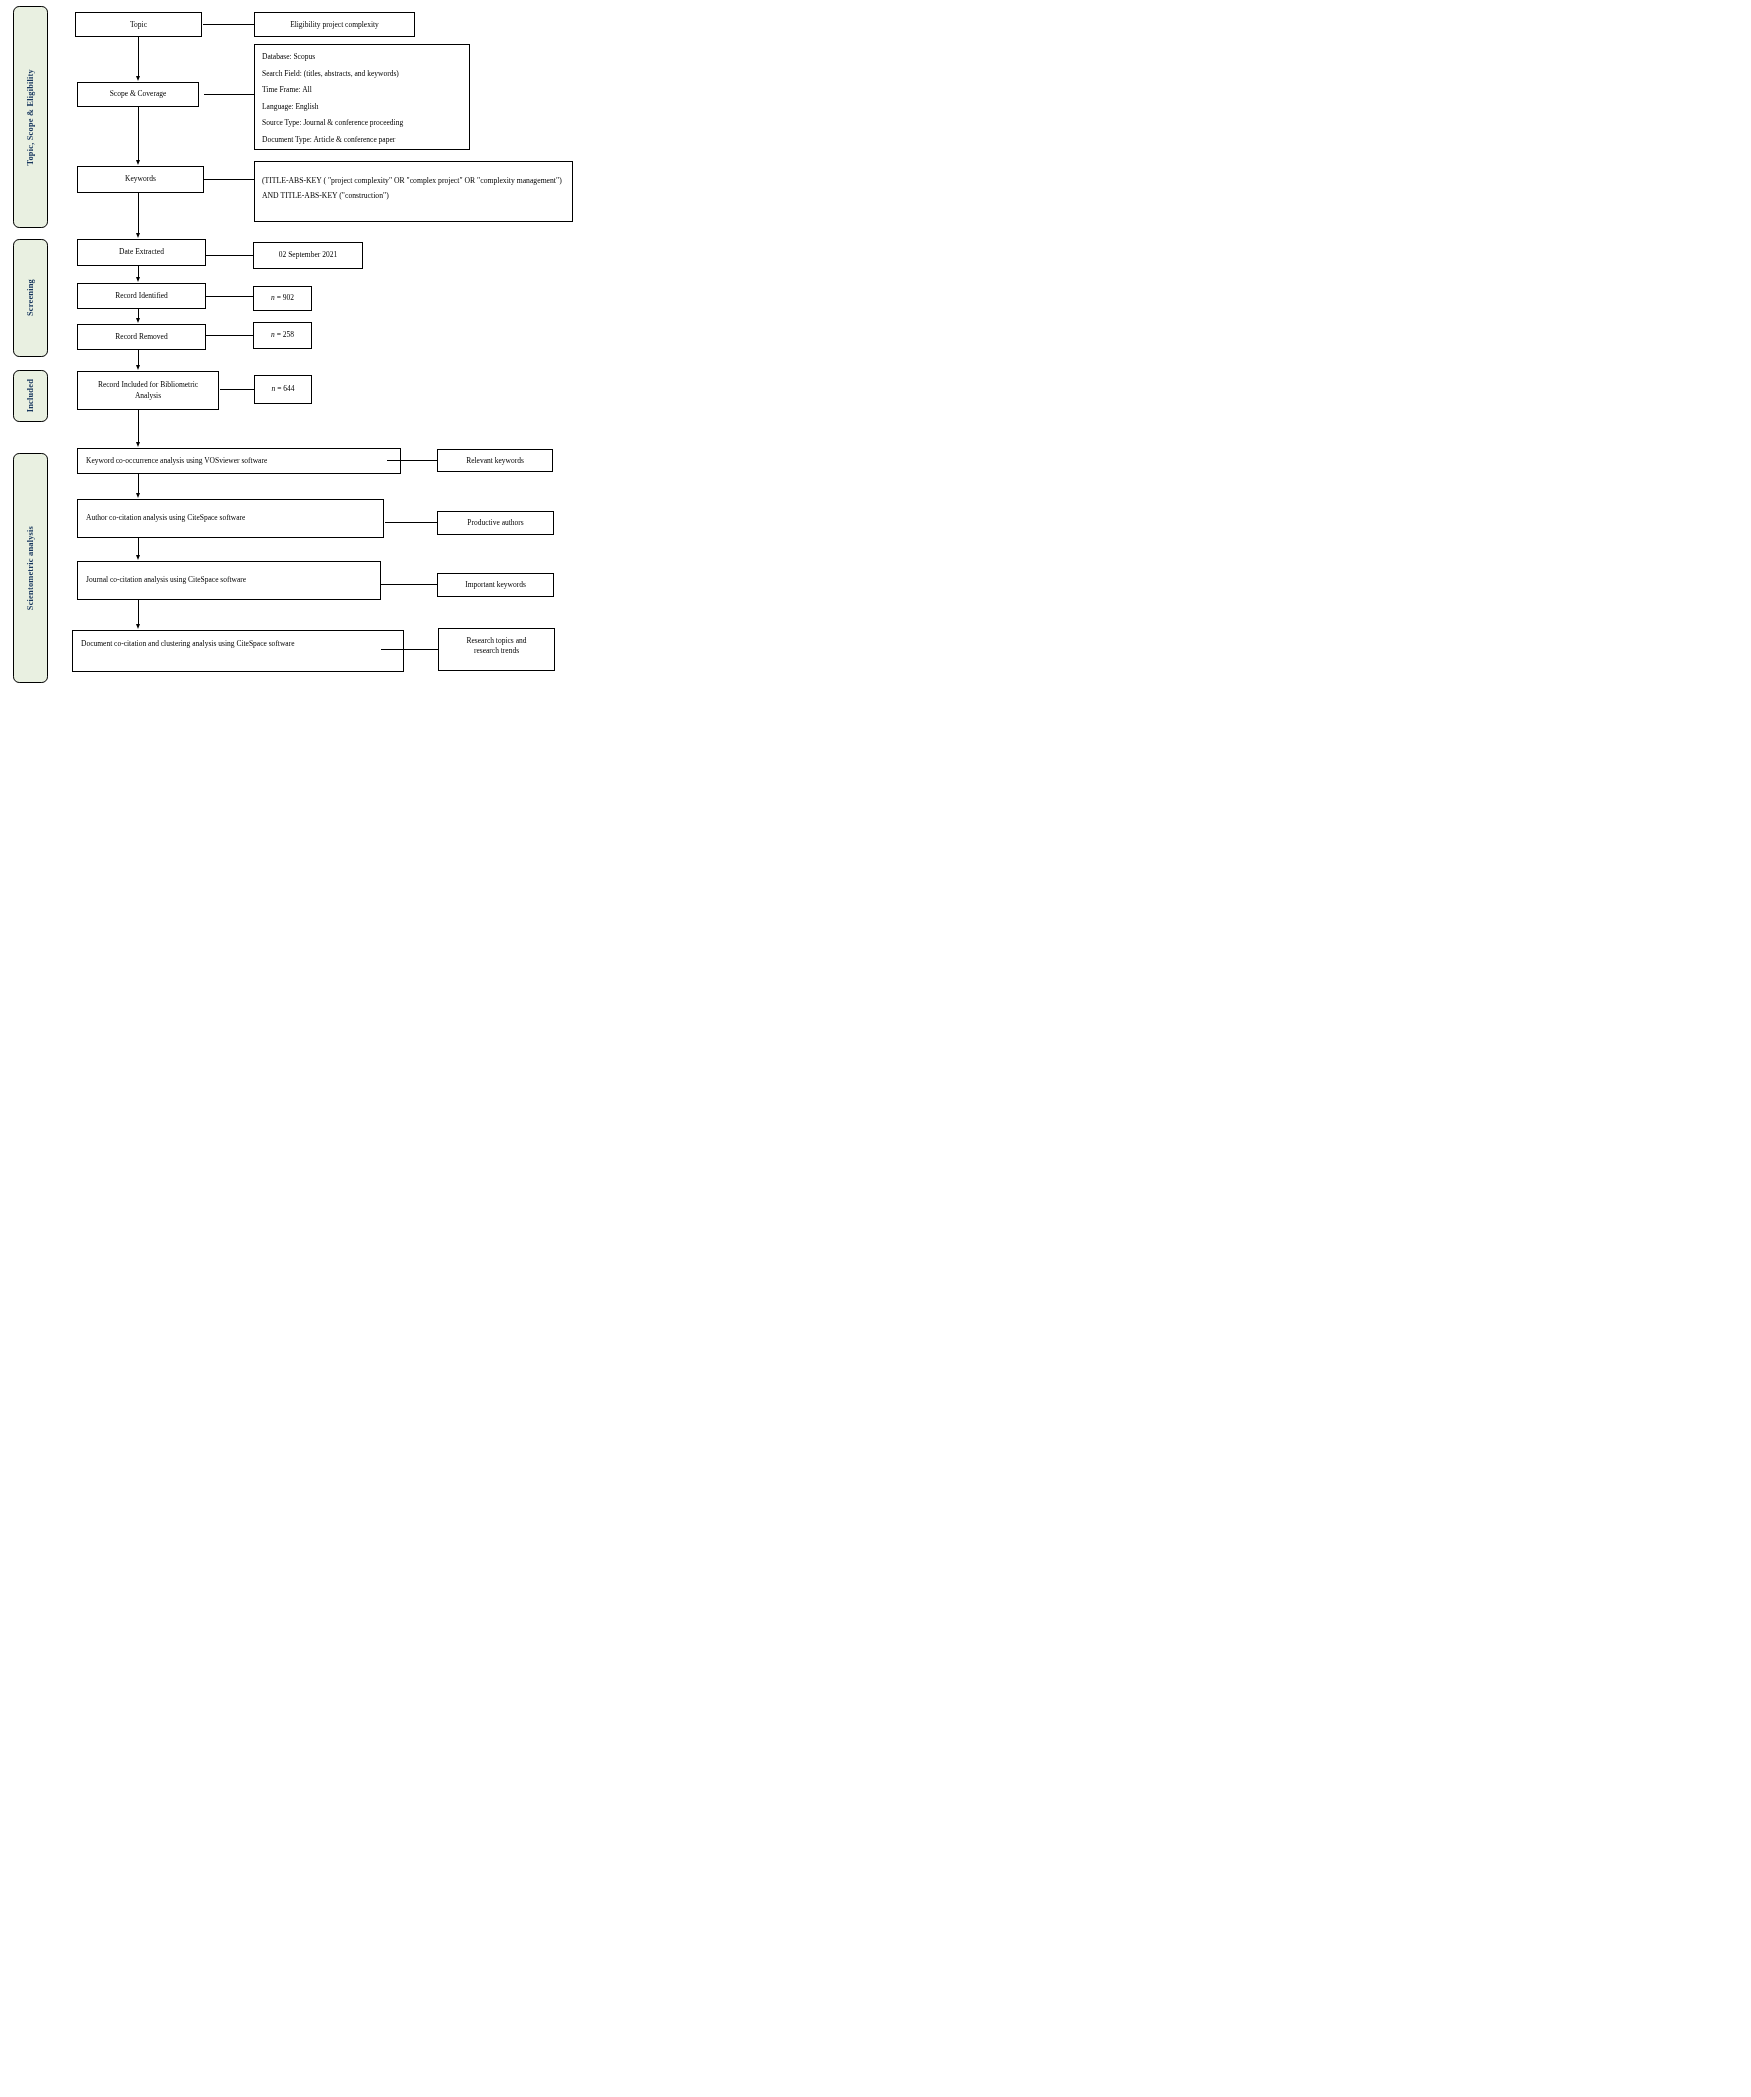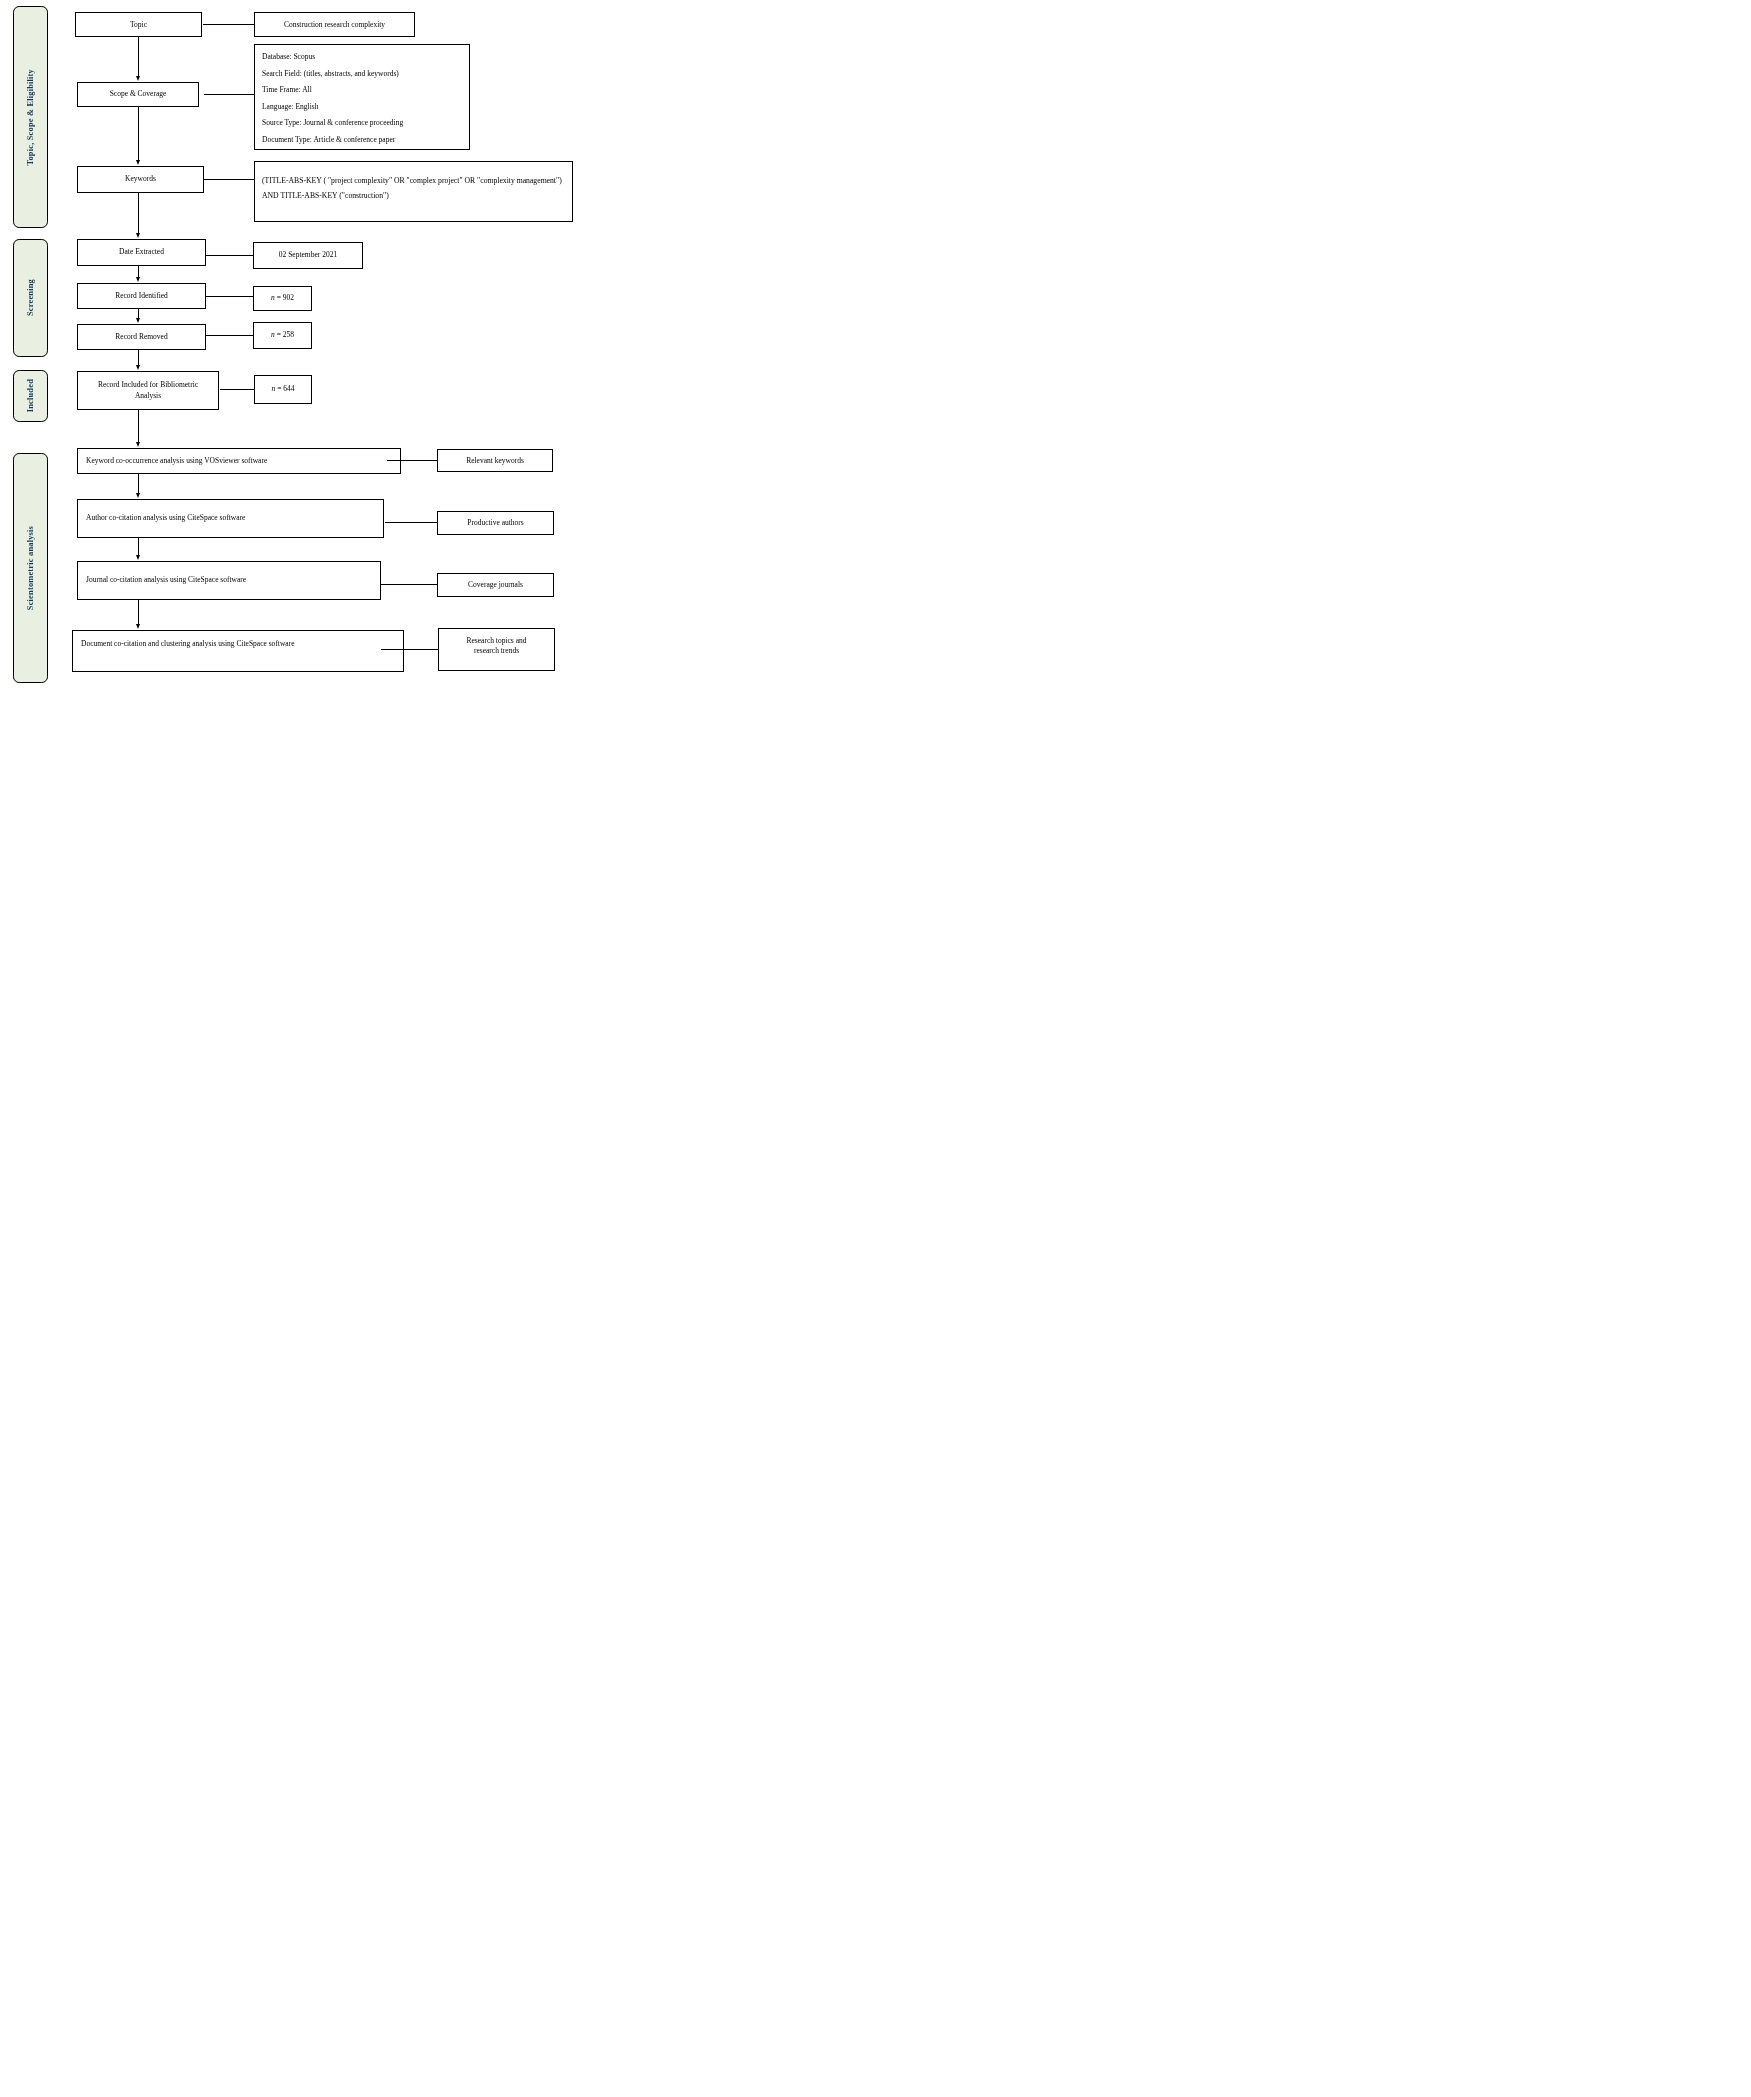--- a/index.html
+++ b/index.html
@@ -101,21 +101,21 @@
     <span class="vlabel">Included</span>
   </div>
   <div class="stage" style="left:13.3px;top:453px;width:35px;height:230px;">
     <span class="vlabel">Scientometric analysis</span>
   </div>
 
   <div class="box center" style="left:75px;top:12.4px;width:127px;height:25px;">
     <span>Topic</span>
   </div>
   <div class="box center" style="left:254px;top:12.4px;width:161px;height:25px;">
-    <span>Construction research complexity</span>
+    <span>Eligibility project complexity</span>
   </div>
 
   <div class="box center" style="left:77px;top:82px;width:122px;height:25px;">
     <span>Scope &amp; Coverage</span>
   </div>
   <div class="detailbox" style="left:254px;top:44px;width:216px;height:106px;">
     <div>Database: Scopus</div>
     <div>Search Field: (titles, abstracts, and keywords)</div>
     <div>Time Frame: All</div>
     <div>Language: English</div>
@@ -169,21 +169,21 @@
     <span>Author co-citation analysis using CiteSpace software</span>
   </div>
   <div class="box center" style="left:437px;top:511px;width:117px;height:24px;">
     <span>Productive authors</span>
   </div>
 
   <div class="box leftpad" style="left:77px;top:561px;width:304px;height:39px;">
     <span>Journal co-citation analysis using CiteSpace software</span>
   </div>
   <div class="box center" style="left:437px;top:573px;width:117px;height:24px;">
-    <span>Coverage journals</span>
+    <span>Important keywords</span>
   </div>
 
   <div class="docbox" style="left:72px;top:630px;width:332px;height:42px;">
     <span>Document co-citation and clustering analysis using CiteSpace software</span>
   </div>
   <div class="box center" style="left:438px;top:628px;width:117px;height:43px;padding:12px 15px;align-items:flex-start;padding-top:7px;">
     <span>Research topics and research trends</span>
   </div>
 
   <div class="vline" style="left:138px;top:37px;height:40px;"></div>

